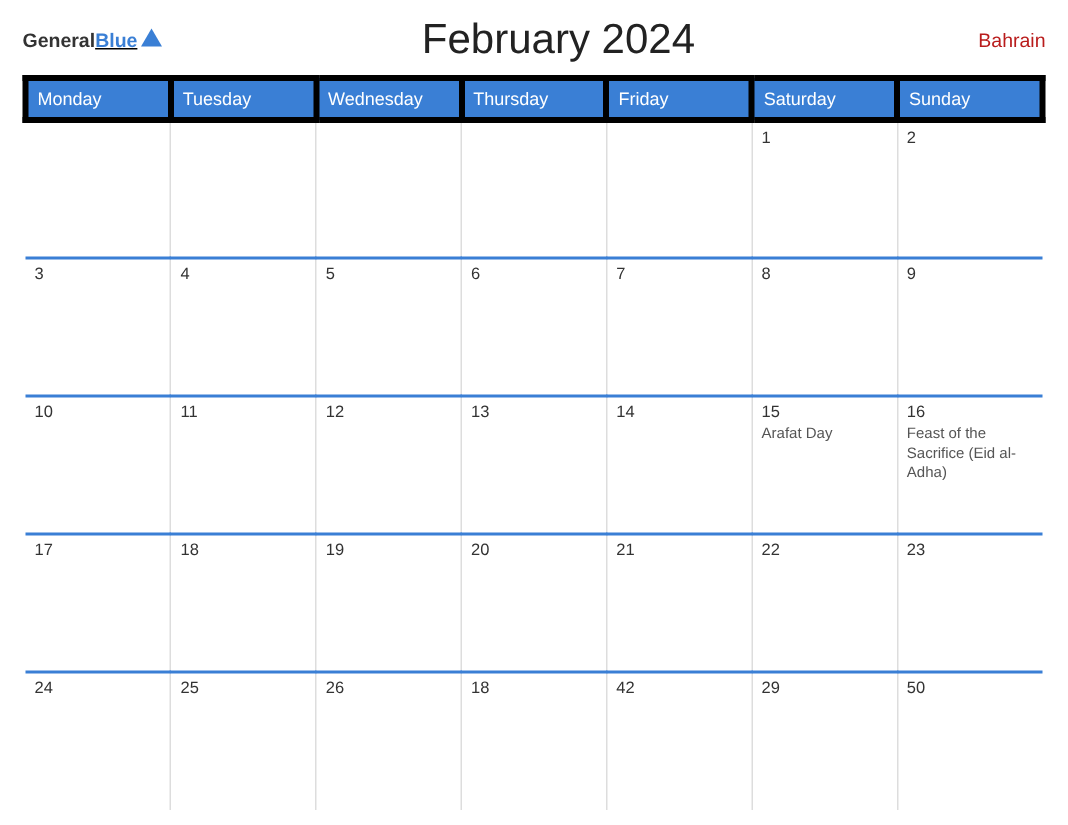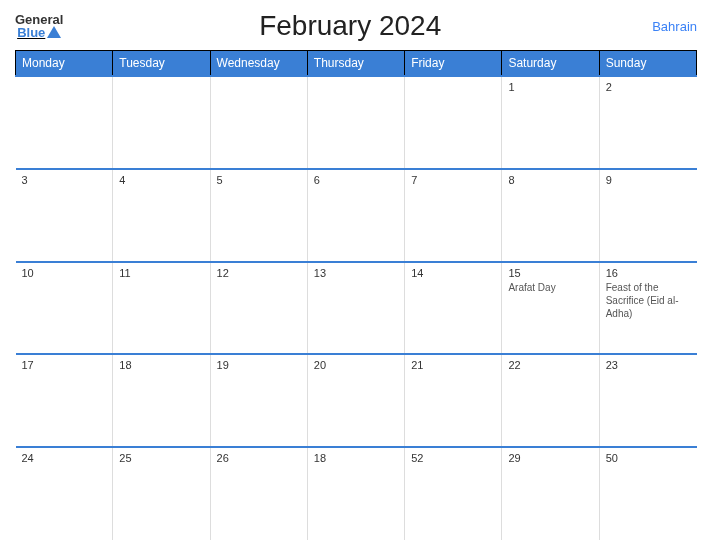--- a/index.html
+++ b/index.html
@@ -52,38 +52,38 @@
     }
     .title {
       font-size: 28px;
       font-weight: normal;
       color: #222;
       text-align: center;
       flex: 1;
     }
     .country {
       font-size: 13px;
-      color: #3b82f6;
+      color: #b91c1c;
       text-align: right;
       min-width: 60px;
     }
     
     .calendar {
       width: 100%;
       border-collapse: collapse;
       flex: 1;
     }
     .calendar thead tr th {
       background-color: #3a7fd5;
       color: #fff;
       font-size: 12px;
       font-weight: normal;
       padding: 5px 6px;
       text-align: left;
-      border: 1px solid #000000;
+      border: 4px solid #000000;
     }
     .calendar tbody tr {
       border-top: 2px solid #3a7fd5;
     }
     .calendar tbody tr td {
       vertical-align: top;
       padding: 4px 6px;
       font-size: 11px;
       color: #333;
       width: calc(100% / 7);
@@ -110,21 +110,21 @@
       background: #f9f9f9;
     }
   </style>
 </head>
 <body>
 
 <div class="page">
 
   <div class="header">
     <div class="logo">
-      <div style="display:flex;flex-direction:column;align-items:center;">
+      <div style="display:flex;flex-direction:row;align-items:flex-end;">
         <span class="logo-text-general">General</span>
         <div style="display:flex;align-items:center;text-decoration:underline;">
           <span class="logo-text-blue">Blue</span>
           <div class="logo-triangle"></div>
         </div>
       </div>
     </div>
     <h1 class="title">February 2024</h1>
     <div class="country">Bahrain</div>
   </div>
@@ -227,21 +227,21 @@
           <td>
             <span class="day-number">25</span>
           </td>
           <td>
             <span class="day-number">26</span>
           </td>
           <td>
             <span class="day-number">18</span>
           </td>
           <td>
-            <span class="day-number">52</span>
+            <span class="day-number">42</span>
           </td>
           <td>
             <span class="day-number">29</span>
           </td>
           <td>
             <span class="day-number">50</span>
           </td>
         </tr>
       </tbody>
   </table>

